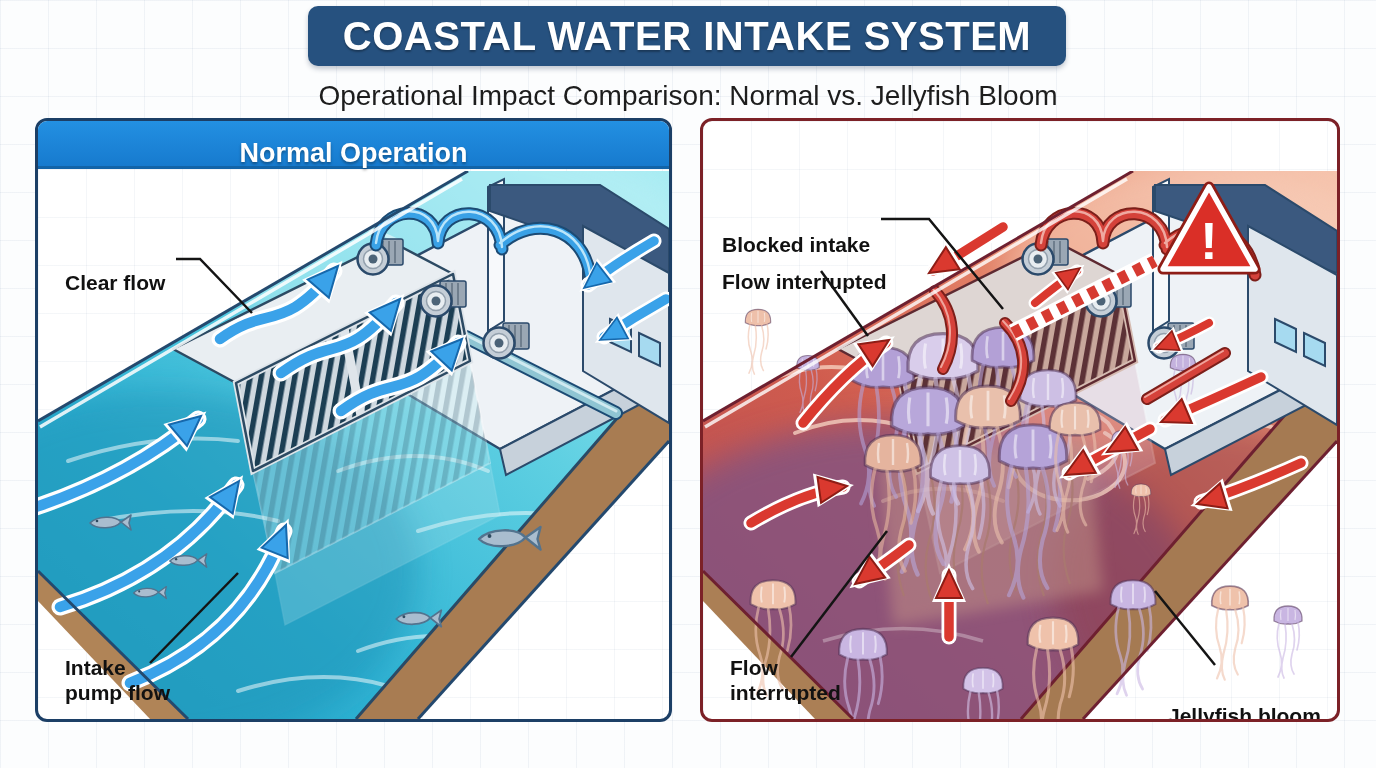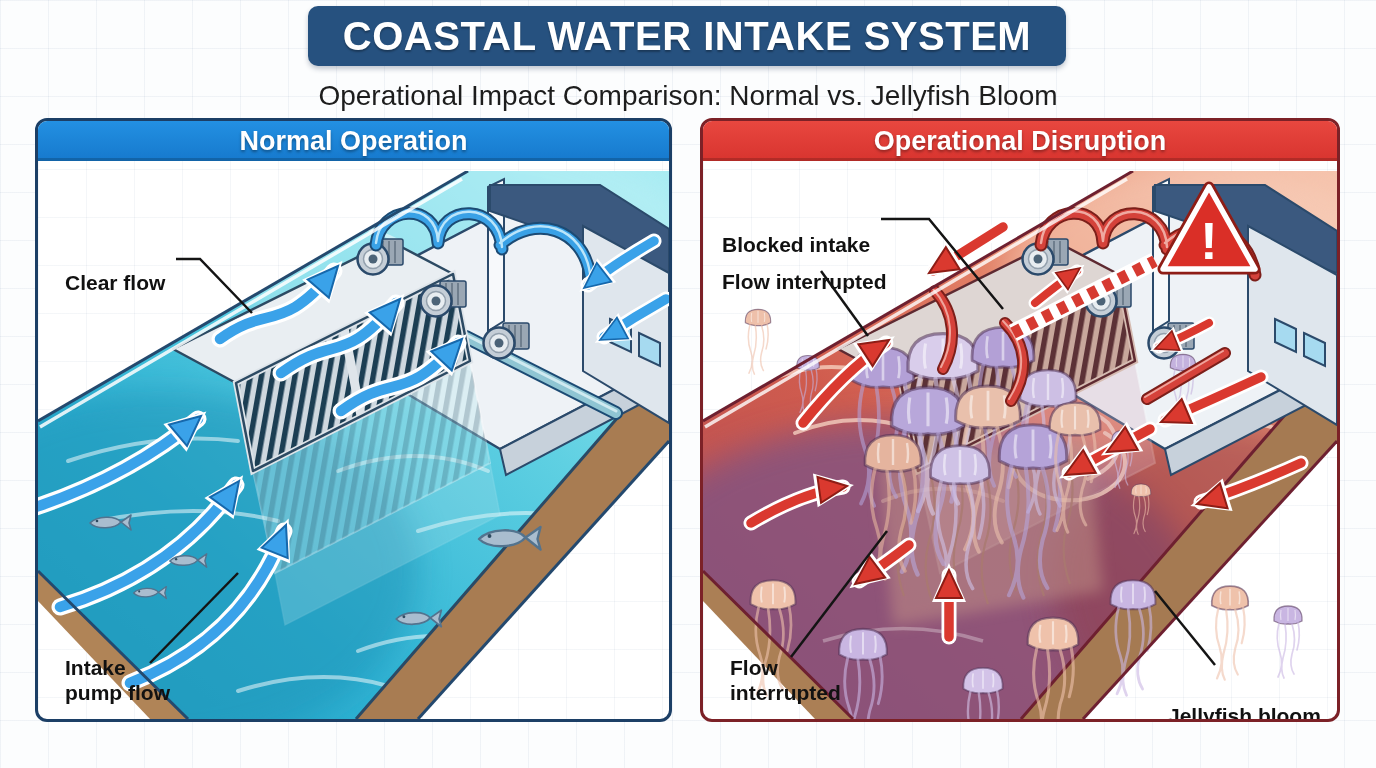--- a/index.html
+++ b/index.html
@@ -27,21 +27,21 @@
   .panel{
     position:absolute;top:118px;height:604px;box-sizing:border-box;
     border-radius:12px;overflow:hidden;background-color:#fff;
     background-image:linear-gradient(rgba(40,80,130,.05) 1px,transparent 1px),
                      linear-gradient(90deg,rgba(40,80,130,.05) 1px,transparent 1px);
     background-size:48px 48px;
   }
   .panel.normal{left:35px;width:637px;border:3px solid #1c3f66;}
   .panel.disruption{left:700px;width:640px;border:3px solid #7c2127;}
   .panel-header{
-    height:40px;display:flex;align-items:center;justify-content:center;
+    height:48px;display:flex;align-items:flex-end;justify-content:center;
     box-shadow:inset 0 -3px 0 rgba(0,0,0,.18);position:relative;z-index:3;
   }
   .panel.normal .panel-header{background:linear-gradient(#2390e2,#1679cd);}
   .panel.disruption .panel-header{background:linear-gradient(#e8473f,#d8342f);}
   .panel-header span{
     color:#fff;font-size:27px;font-weight:700;text-shadow:0 2px 3px rgba(0,0,0,.35);
   }
   .scene{position:absolute;left:0;top:50px;right:0;bottom:0;}
   .scene svg{width:100%;height:100%;display:block;}
   .callout{
@@ -226,23 +226,20 @@
 
     <g stroke="#141414" stroke-width="2.5" fill="none">
       <path d="M138,88 H162 L214,142"></path>
       <path d="M112,492 L200,402"></path>
     </g>
   </svg>
   </div>
 </div>
 
 <div class="panel disruption">
-  <div class="panel-header">
-    <span>Operational Disruption</span>
-  </div>
 
   <div class="callout nowrap" style="left:19px;top:87px;">Blocked intake</div>
   <div class="callout nowrap" style="left:19px;top:124px;">Flow interrupted</div>
   <div class="callout" style="left:27px;top:534px;width:140px;">Flow interrupted</div>
   <div class="callout nowrap" style="left:465px;top:558px;">Jellyfish bloom</div>
 
   <div class="scene">
   <svg viewBox="0 0 634 548" preserveAspectRatio="none">
     <defs>
       <clipPath id="clipR">

